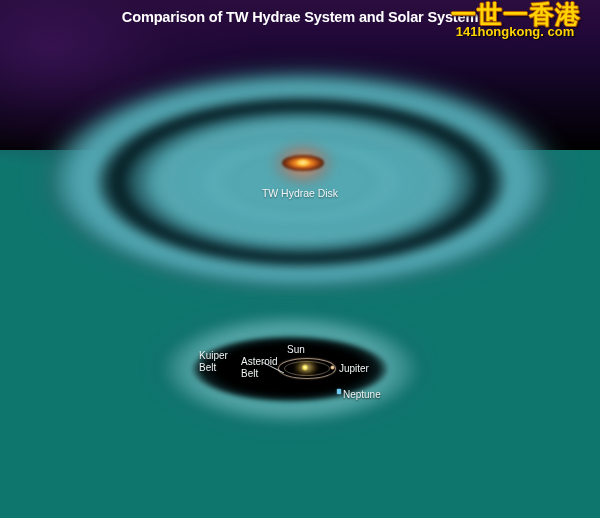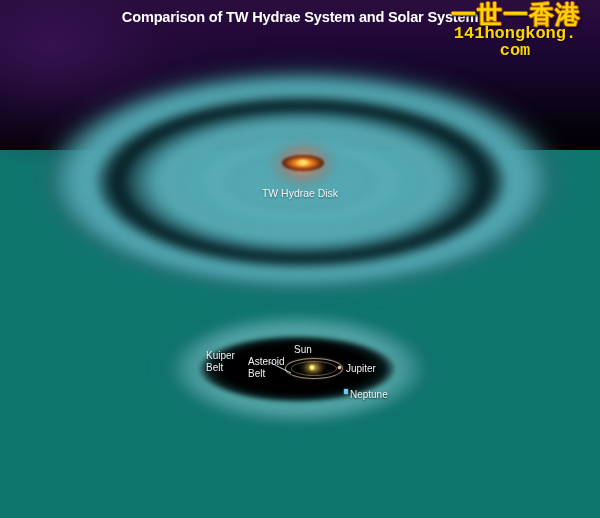--- a/index.html
+++ b/index.html
@@ -67,29 +67,28 @@
     color: #ffd400;
     letter-spacing: 1px;
     text-shadow:
        1px 0 0 #b35a00, -1px 0 0 #b35a00,
        0 1px 0 #b35a00, 0 -1px 0 #b35a00,
        1px 1px 0 #8a3d00, 2px 2px 2px rgba(0,0,0,0.7);
     display: block;
     padding-right: 4px;
   }
   .wm-url {
-    font-size: 17px;
+    font-size: 13px;
     font-weight: bold;
     color: #ffd400;
     letter-spacing: 0px;
     display: block;
     padding-right: 6px;
     margin-top: -2px;
     text-shadow: 1px 1px 1px rgba(0,0,0,0.9);
-    font-family: Liberation Mono, monospace;
   }
 
   
   .twh-wrap {
     position: absolute;
     left: 0; top: 0;
     width: 600px; height: 330px; padding-left: 24px;
   }
   .disk-layer {
     position: absolute;
@@ -200,21 +199,21 @@
     text-align: center;
     color: #f2f6f6;
     font-size: 11px;
     transform: scaleX(0.95);
     text-shadow: 0 1px 2px rgba(0,0,0,0.45);
   }
 
   
   .ss-wrap {
     position: absolute;
-    left: 7px; top: 300px;
+    left: 0; top: 300px;
     width: 504px; height: 150px;
   }
   .ss-glow {
     position: absolute;
     left: 150px; top: 8px;
     width: 280px; height: 122px;
     border-radius: 50%;
     background: radial-gradient(closest-side ellipse,
         rgba(120,190,195,0.55) 0%,
         rgba(105,178,184,0.52) 55%,

